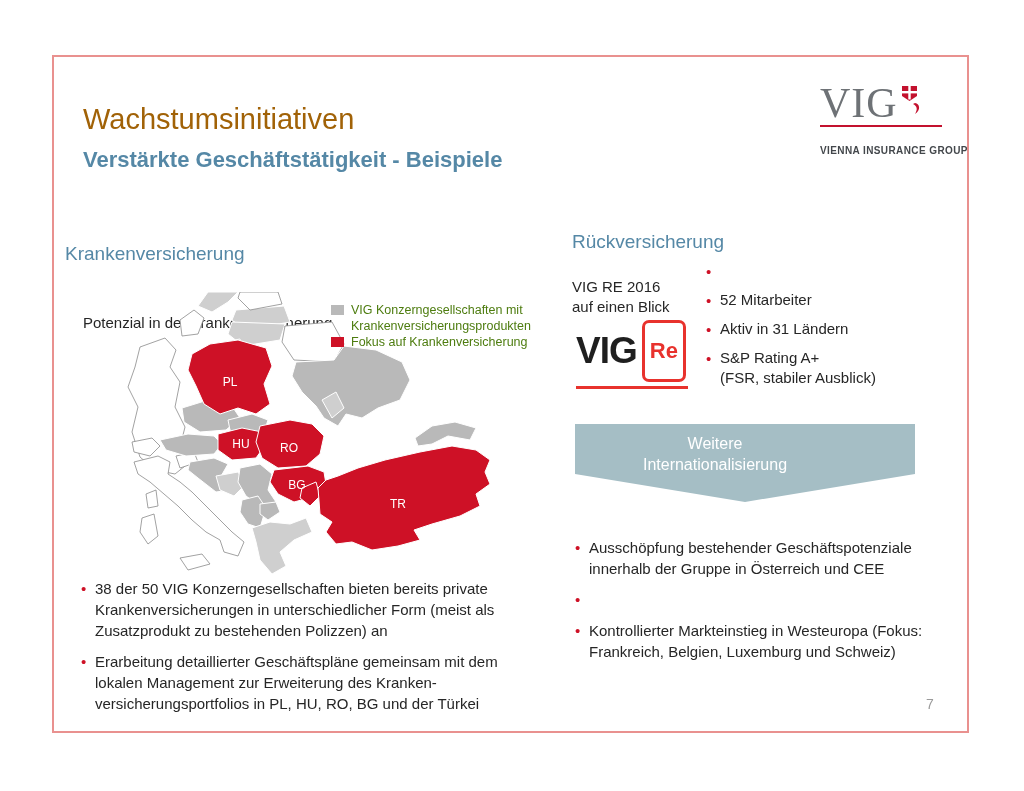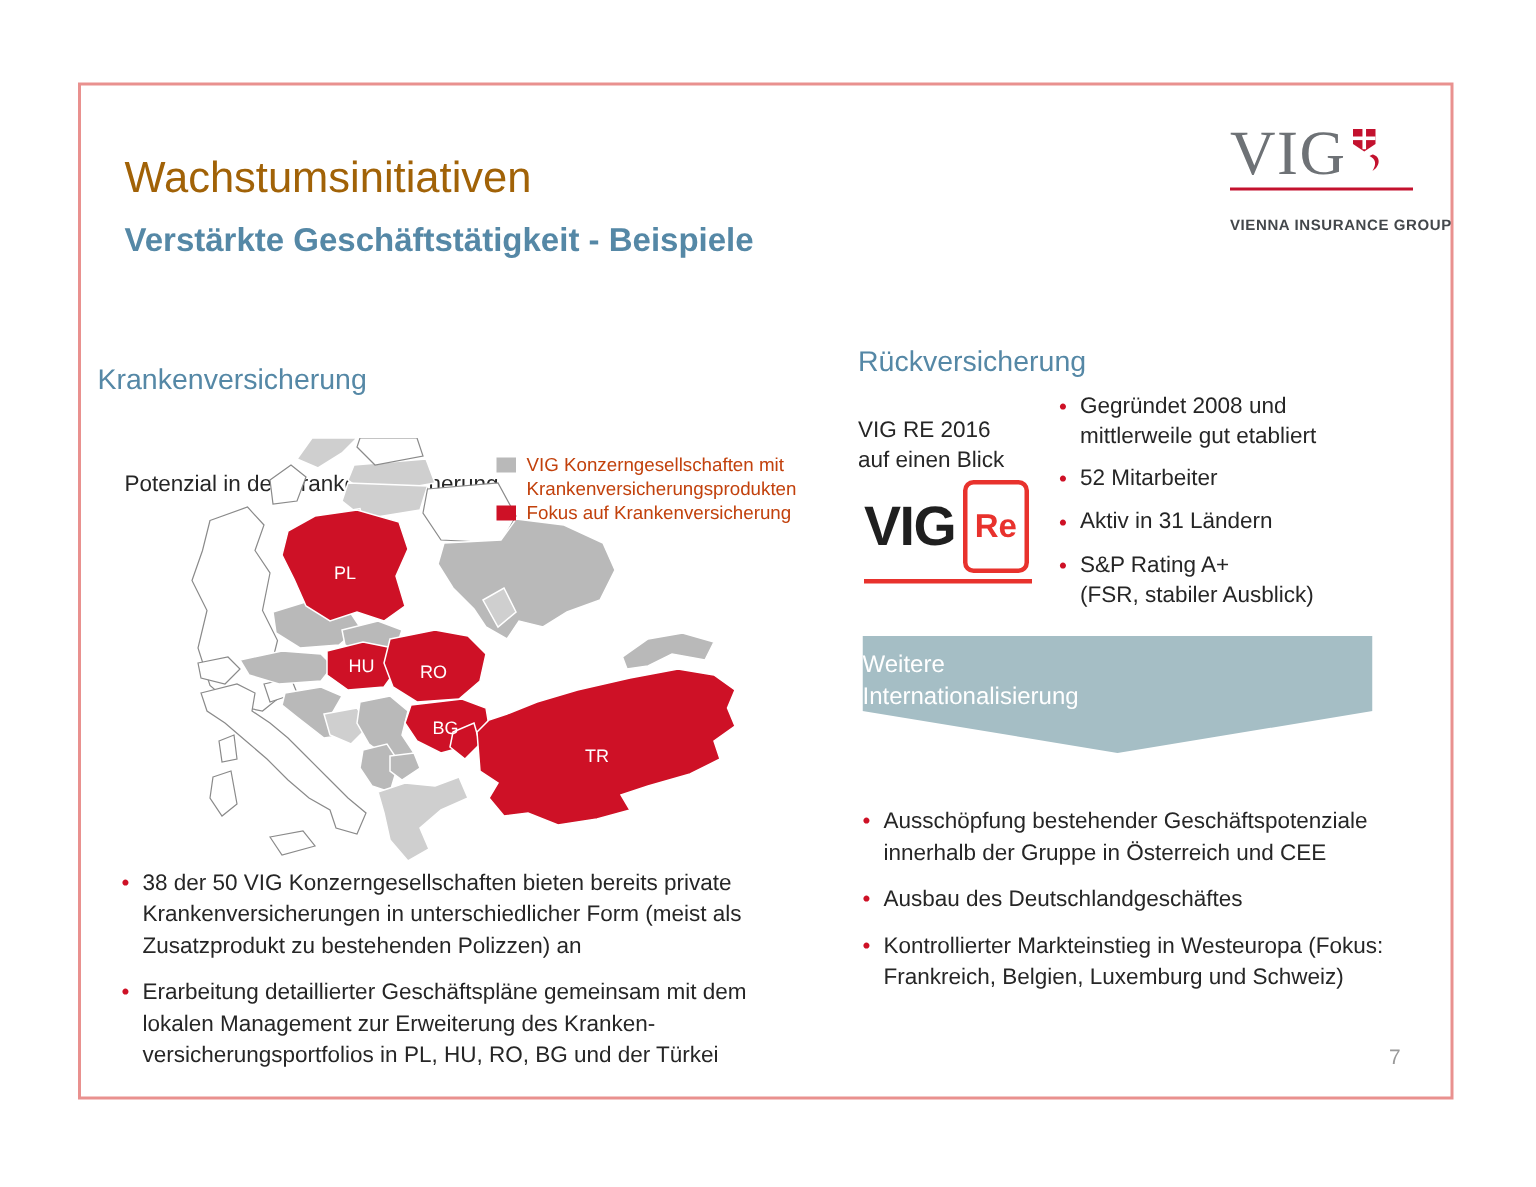--- a/index.html
+++ b/index.html
@@ -22,21 +22,21 @@
 
   
   .title { left:83px; top:103px; font-size:29px; color:#a16207; }
   .subtitle { left:83px; top:147px; font-size:22px; color:#5588a6;font-weight:bold; }
   .sec-head { font-size:19px; color:#5588a6; }
   .kv-head { left:65px; top:231px;margin-top:12px; }
   .rv-head { left:572px; top:231px; }
   .kv-sub { left:83px; top:266px; font-size:15px; color:#262626;margin-top:48px; }
 
   
-  .legend { left:331px; top:302px; font-size:12.5px; line-height:16px; color:#c2410c; }
+  .legend { left:331px; top:302px; font-size:12.5px; line-height:16px; color:#4d7c0f; }
   .legend-row { display:flex; align-items:flex-start; }
   .chip { width:13px; height:10px; margin:3px 7px 0 0; flex:0 0 13px; }
   .chip-gray { background:#b9b9b9; }
   .chip-red { background:#ce1126; }
 
   
   .map { left:80px; top:292px; }
   .c-white { fill:#ffffff; stroke:#8a8a8a; stroke-width:0.8; }
   .c-light { fill:#cfcfcf; stroke:#ffffff; stroke-width:1; }
   .c-mid   { fill:#b9b9b9; stroke:#ffffff; stroke-width:1; }
@@ -61,21 +61,21 @@
   .fact-line { display:block; }
 
   .vigre { left:576px; top:320px; }
   .vigre-row { display:flex; align-items:center; }
   .vigre-vig { font-size:37px; font-weight:bold; letter-spacing:-1px; color:#1f1f1f; line-height:36px; }
   .vigre-re { display:inline-block; border:3px solid #e8322d; border-radius:7px; color:#e8322d; font-weight:bold; font-size:22px; line-height:24px; padding:16px 5px; margin-left:5px; }
   .vigre-underline { width:112px; height:3px; background:#e8322d; margin-top:4px; }
 
   
   .arrow-wrap { left:575px; top:424px; width:340px; height:78px; }
-  .arrow-text { position:absolute; left:0; top:9px; width:280px; color:#ffffff; font-size:16px; line-height:21px; }
+  .arrow-text { position:absolute; left:0; top:9px; width:280px; text-align:center; color:#ffffff; font-size:16px; line-height:21px; }
 
   .page-num { left:926px; top:696px; font-size:14px; color:#9a9a9a; }
 </style>
 </head>
 <body>
 
 <div class="abs frame"></div>
 
 <div class="abs viglogo">
   <div class="viglogo-row">
@@ -178,24 +178,20 @@
   <div class="vigre-row">
     <span class="vigre-vig">VIG</span>
     <span class="vigre-re">Re</span>
   </div>
   <div class="vigre-underline"></div>
 </div>
 
 <div class="abs bullets rv-facts">
   <div class="bullet">
     <span class="dot">•</span>
-    <span class="btext">
-        <span class="fact-line">Gegründet 2008 und</span>
-        <span class="fact-line">mittlerweile gut etabliert</span>
-      </span>
   </div>
   <div class="bullet">
     <span class="dot">•</span>
     <span class="btext">
         <span class="fact-line">52 Mitarbeiter</span>
       </span>
   </div>
   <div class="bullet">
     <span class="dot">•</span>
     <span class="btext">
@@ -221,21 +217,20 @@
   </div>
 </div>
 
 <div class="abs bullets rv-bottom">
   <div class="bullet">
     <span class="dot">•</span>
     <span class="btext">Ausschöpfung bestehender Geschäftspotenziale innerhalb der Gruppe in Österreich und CEE</span>
   </div>
   <div class="bullet">
     <span class="dot">•</span>
-    <span class="btext">Ausbau des Deutschlandgeschäftes</span>
   </div>
   <div class="bullet">
     <span class="dot">•</span>
     <span class="btext">Kontrollierter Markteinstieg in Westeuropa (Fokus: Frankreich, Belgien, Luxemburg und Schweiz)</span>
   </div>
 </div>
 
 <div class="abs page-num">7</div>
 
 </body></html>

